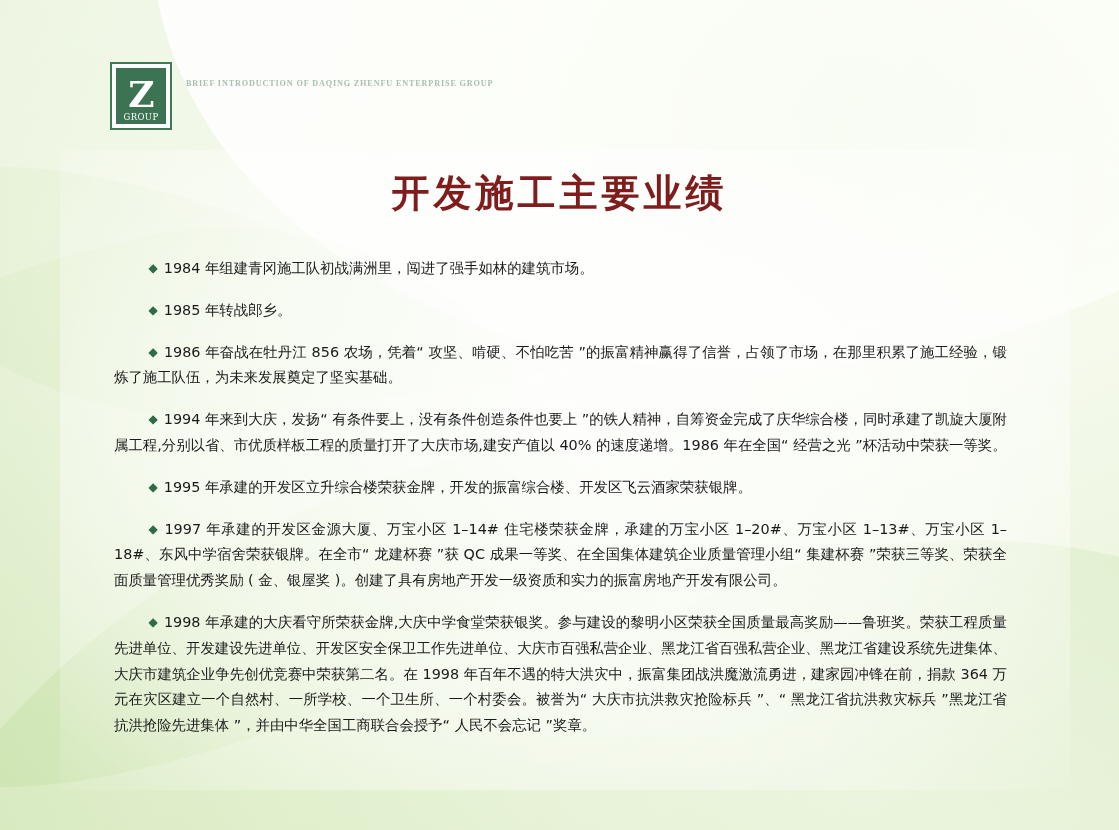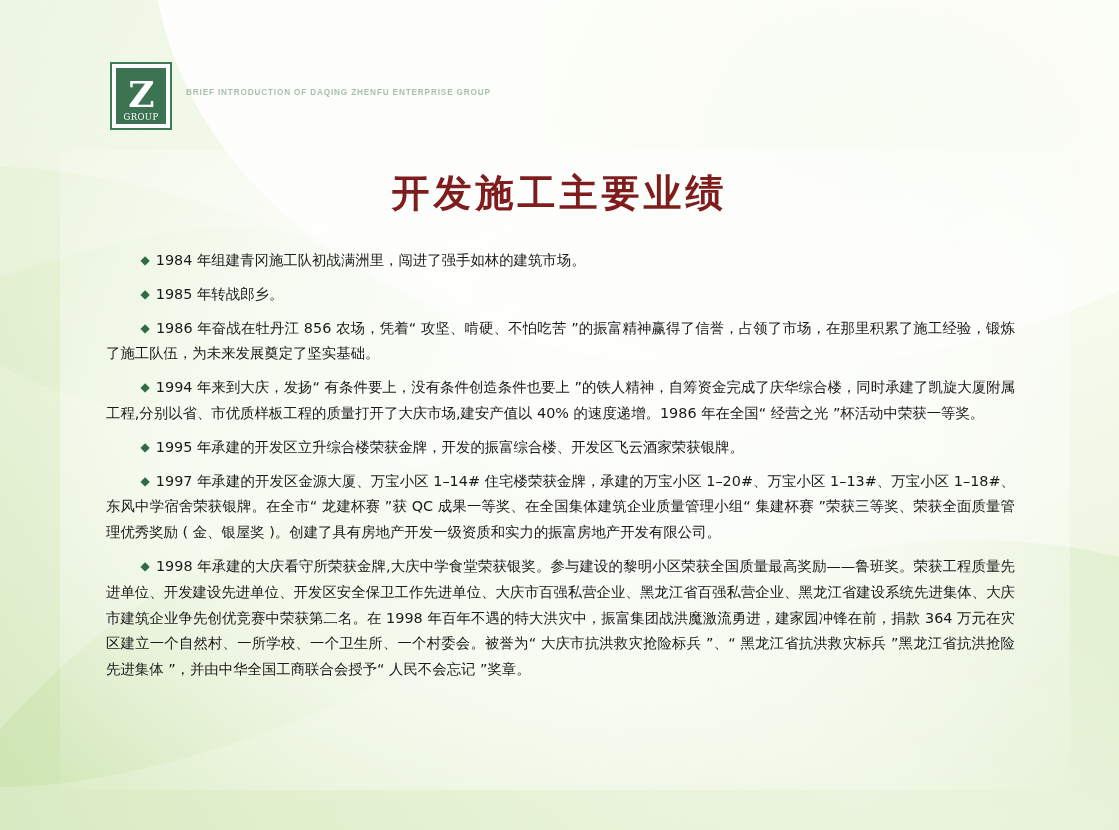--- a/index.html
+++ b/index.html
@@ -132,26 +132,26 @@
   }
   .brand-cn {
     font-size: 33px;
     font-weight: 700;
     color: #3e7a57;
     letter-spacing: 1.5px;
     line-height: 1.05;
     font-family: "DejaVu Sans", "Liberation Sans", sans-serif;
   }
   .brand-en {
-    margin-top: 14px;
+    margin-top: 5px;
     font-size: 8.2px;
     color: #a9bfae;
     letter-spacing: 0.85px;
     font-weight: 600;
-    font-family: Liberation Sans, sans-serif;
+    font-family: Liberation Serif, serif;
   }
 
   
   .page-title {
     position: absolute;
     top: 168px; left: 0; right: 0;
     text-align: center;
     z-index: 5;
     font-size: 38px;
     font-weight: 700;
@@ -166,21 +166,21 @@
     top: 240px; left: 98px;
     width: 925px;
     z-index: 5;
   }
   .para {
     color: #1a1a1a;
     font-size: 14.4px;
     line-height: 25.8px;
     text-align: justify;
     text-justify: inter-ideograph;
-    margin: 8px;
+    margin: 16px;
     font-family: "DejaVu Sans", "Liberation Sans", sans-serif;
   }
   .para.indent { text-indent: 2.4em; }
   .bullet {
     color: #2f6b46;
     font-size: 12px;
     margin-right: 6px;
     vertical-align: 1px;
   }
 </style>

